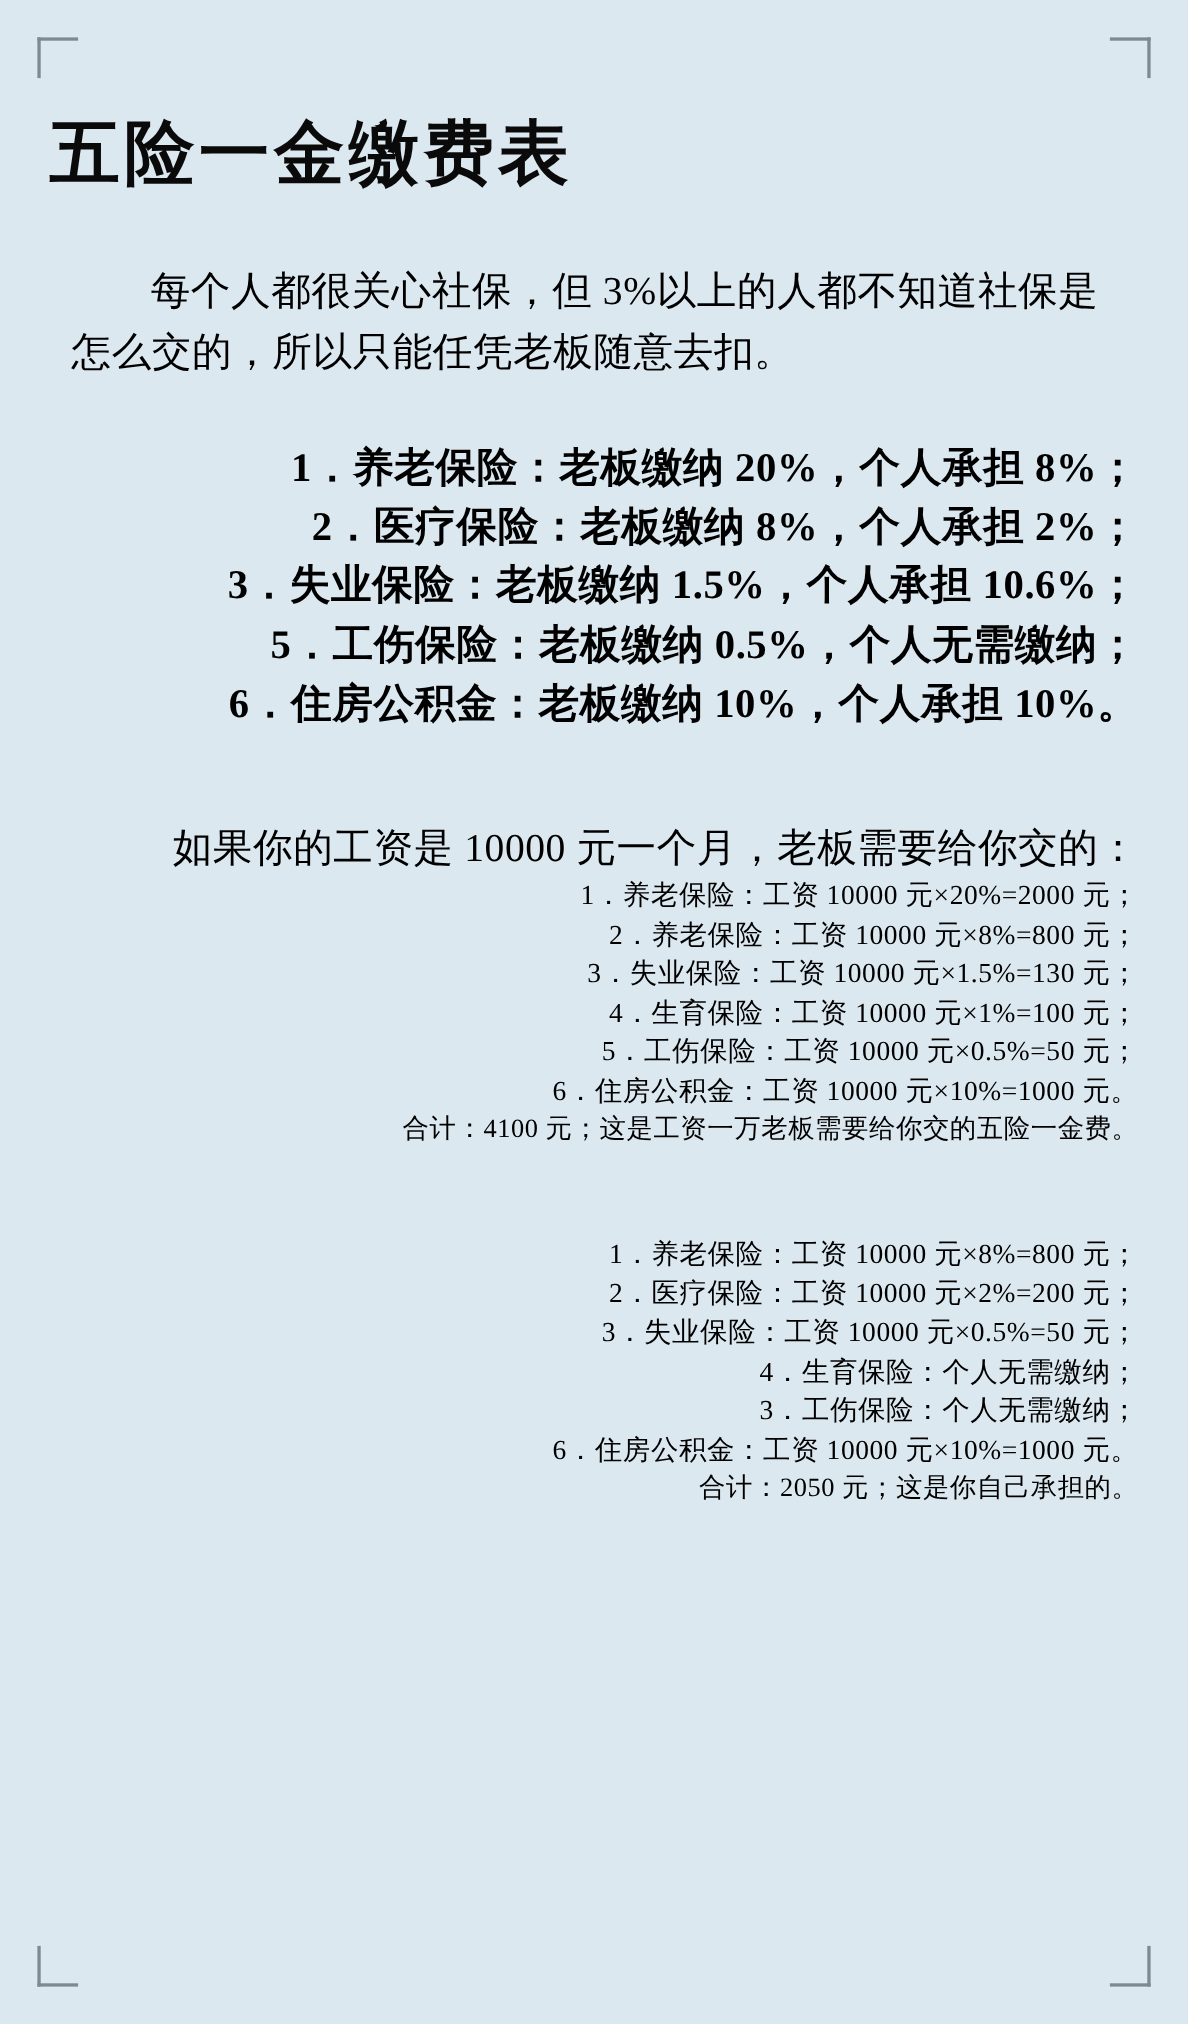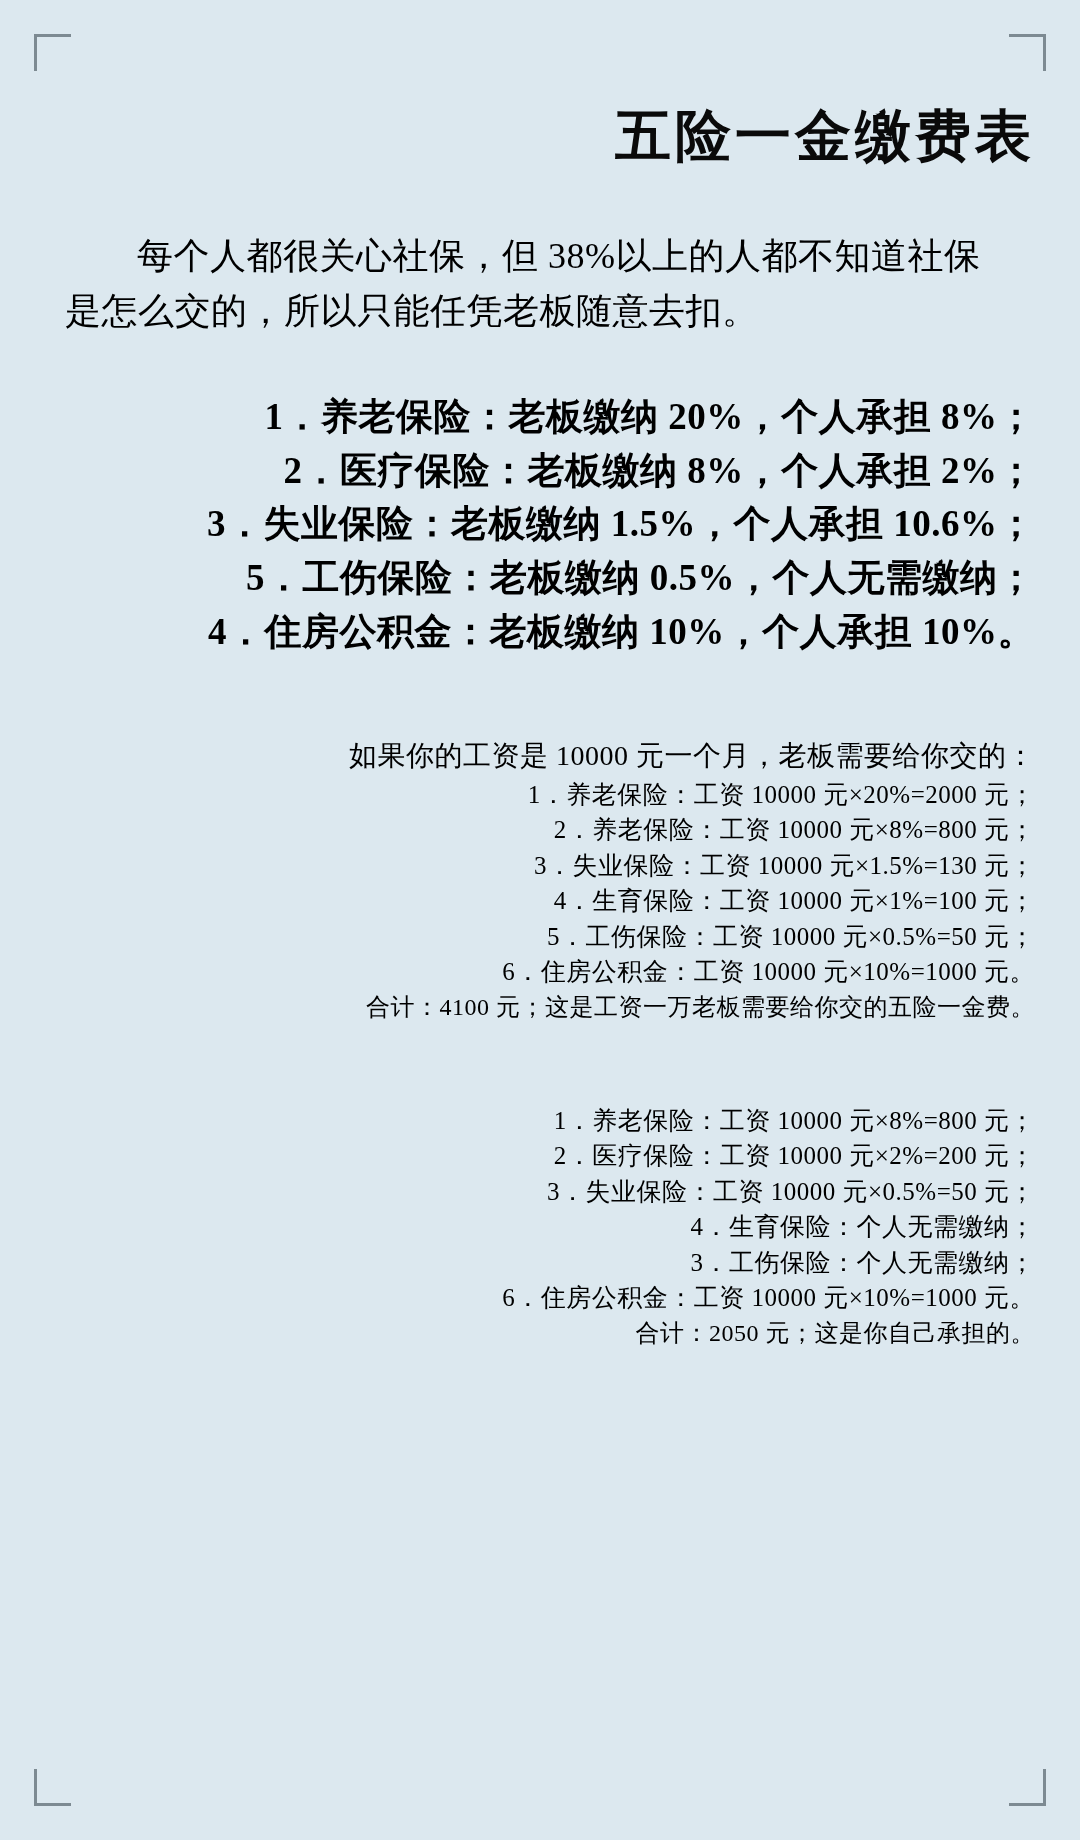--- a/index.html
+++ b/index.html
@@ -27,24 +27,24 @@
     width: 34px;
     height: 34px;
     border-color: #7d8a92;
   }
   .crop.tl { top: 34px; left: 34px; border-left: 3px solid #7d8a92; border-top: 3px solid #7d8a92; }
   .crop.tr { top: 34px; right: 34px; border-right: 3px solid #7d8a92; border-top: 3px solid #7d8a92; }
   .crop.bl { bottom: 34px; left: 34px; border-left: 3px solid #7d8a92; border-bottom: 3px solid #7d8a92; }
   .crop.br { bottom: 34px; right: 34px; border-right: 3px solid #7d8a92; border-bottom: 3px solid #7d8a92; }
 
   .title {
-    text-align: right;
+    text-align: left;
     font-family: "DejaVu Serif", "Liberation Serif", serif;
     font-weight: bold;
-    font-size: 56px;
+    font-size: 64px;
     letter-spacing: 4px;
     margin: 0;
     padding-top: 105px;
     line-height: 1.1;
     color: #0a0a0a;
   }
 
   .intro {
     font-size: 36px;
     line-height: 1.55;
@@ -64,21 +64,21 @@
     line-height: 1.42;
     letter-spacing: 0.5px;
     padding-left: 92px;
   }
   .line.bold {
     font-weight: bold;
     font-size: 37px;
     line-height: 1.45;
   }
   .lead {
-    font-size: 28px;
+    font-size: 36px;
     line-height: 1.45;
     padding-left: 92px;
     letter-spacing: 0.5px;
   }
   .total {
     font-size: 24px;
     line-height: 1.45;
     padding-left: 18px;
     letter-spacing: 0.5px;
   }
@@ -89,28 +89,28 @@
 
 <div class="page">
 
   <div class="crop tl"></div>
   <div class="crop tr"></div>
   <div class="crop bl"></div>
   <div class="crop br"></div>
 
   <h1 class="title">五险一金缴费表</h1>
 
-  <p class="intro">每个人都很关心社保，但 38%以上的人都不知道社保是怎么交的，所以只能任凭老板随意去扣。</p>
+  <p class="intro">每个人都很关心社保，但 3%以上的人都不知道社保是怎么交的，所以只能任凭老板随意去扣。</p>
 
   <div class="block">
     <div class="line bold">1．养老保险：老板缴纳 20%，个人承担 8%；</div>
     <div class="line bold">2．医疗保险：老板缴纳 8%，个人承担 2%；</div>
     <div class="line bold">3．失业保险：老板缴纳 1.5%，个人承担 10.6%；</div>
     <div class="line bold">5．工伤保险：老板缴纳 0.5%，个人无需缴纳；</div>
-    <div class="line bold">4．住房公积金：老板缴纳 10%，个人承担 10%。</div>
+    <div class="line bold">6．住房公积金：老板缴纳 10%，个人承担 10%。</div>
   </div>
 
   <div class="spacer-md"></div>
 
   <div class="block tight">
     <div class="lead">如果你的工资是 10000 元一个月，老板需要给你交的：</div>
     <div class="line">1．养老保险：工资 10000 元×20%=2000 元；</div>
     <div class="line">2．养老保险：工资 10000 元×8%=800 元；</div>
     <div class="line">3．失业保险：工资 10000 元×1.5%=130 元；</div>
     <div class="line">4．生育保险：工资 10000 元×1%=100 元；</div>

